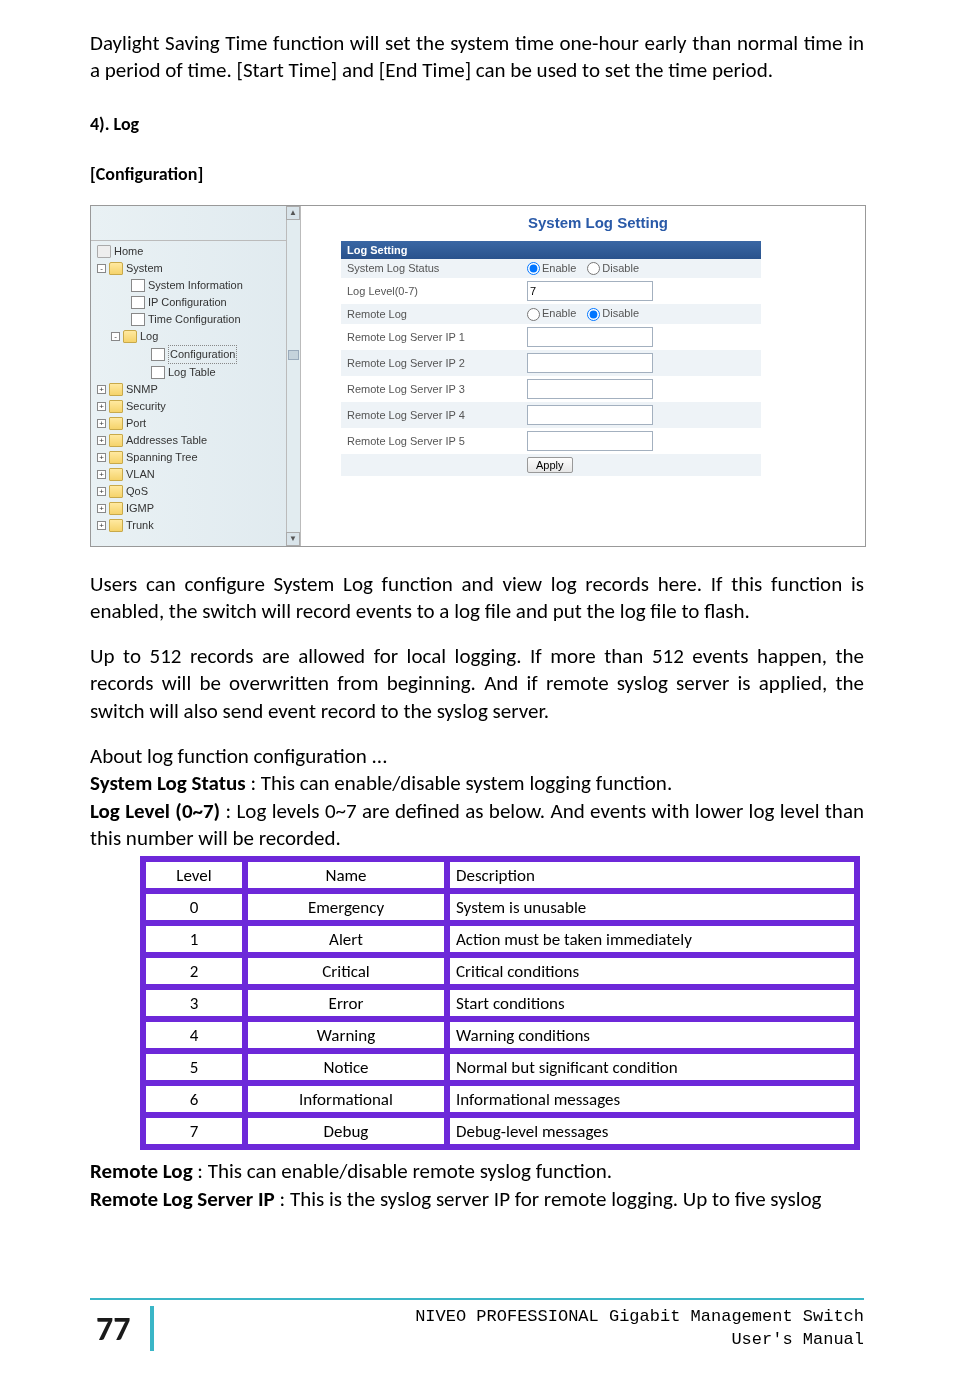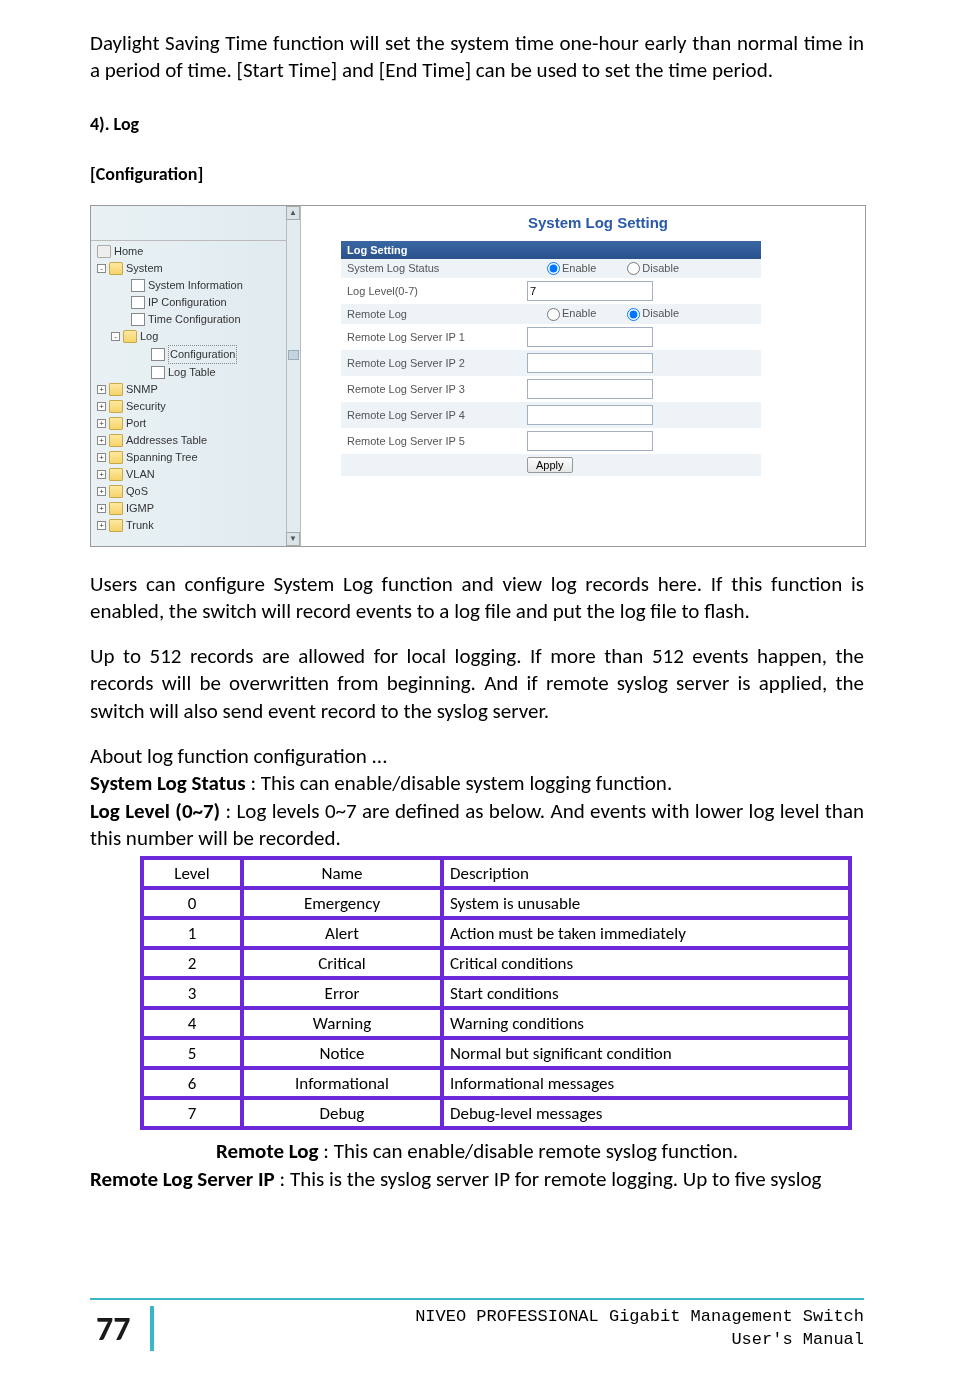--- a/index.html
+++ b/index.html
@@ -167,21 +167,20 @@
   .settings-value input[type=text] {
     width: 120px;
     height: 16px;
     border: 1px solid #a3b0bf;
     font-size: 11px;
     padding: 1px 2px;
   }
   .radio-group label {
     margin-right: 8px;
     color: #555;
-    margin-left: 20px;
   }
   .radio-group input {
     vertical-align: middle;
     margin: 0 2px 0 0;
   }
   .apply-btn {
     font-size: 11px;
     padding: 1px 8px;
     background: linear-gradient(#fdfdfd,#e6e6e6);
     border: 1px solid #999;
@@ -189,21 +188,21 @@
   }
 
   
   .levels-table {
     border-collapse: collapse;
     margin-left: 50px;
     margin-bottom: 8px;
     font-size: 17px;
   }
   .levels-table th, .levels-table td {
-    border: 4px solid #6d28d9;
+    border: 6px solid #6d28d9;
     padding: 0 8px;
     height: 26px;
     vertical-align: middle;
   }
   .levels-table .col-level { width: 80px; text-align: center; }
   .levels-table .col-name  { width: 180px; text-align: center; }
   .levels-table .col-desc  { width: 390px; text-align: left; padding-left: 6px; }
   .levels-table th { font-weight: normal; }
 
   
@@ -445,21 +444,21 @@
           <td class="col-desc">Informational messages</td>
         </tr>
         <tr>
           <td class="col-level">7</td>
           <td class="col-name">Debug</td>
           <td class="col-desc">Debug-level messages</td>
         </tr>
       </tbody>
   </table>
 
-  <div class="body-text" style="margin-bottom:0; text-align:center;">
+  <div class="body-text" style="margin-bottom:0; text-align:left;">
     <b>Remote Log</b><span> : This can enable/disable remote syslog function.</span>
   </div>
   <div class="body-text" style="margin-bottom:0;">
     <b>Remote Log Server IP</b><span> : This is the syslog server IP for remote logging.  Up to five syslog</span>
   </div>
 
   <div class="footer">
     <div class="page-num-box">77</div>
     <div class="footer-text">
       <span>NIVEO PROFESSIONAL Gigabit Management Switch</span><br>

